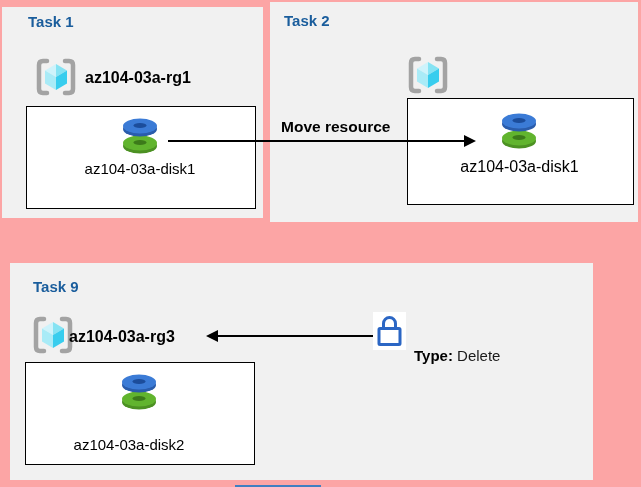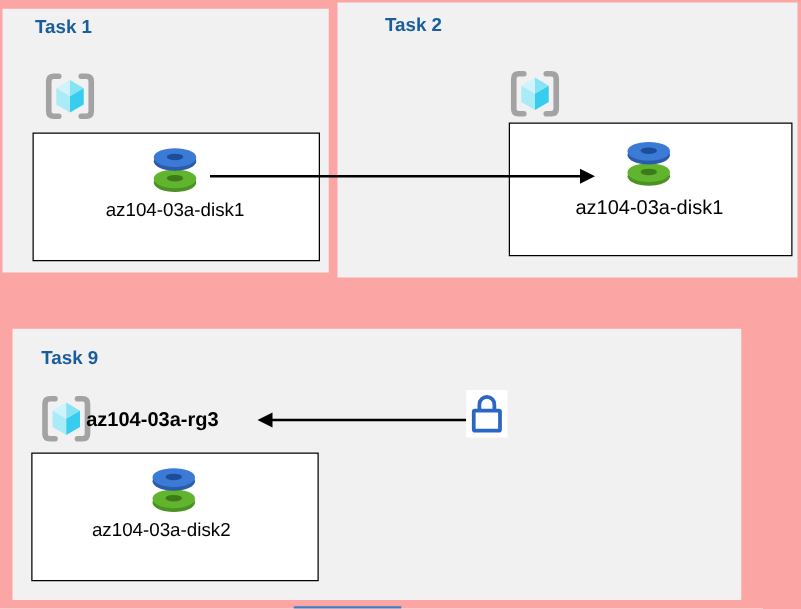--- a/index.html
+++ b/index.html
@@ -38,35 +38,36 @@
   <div class="task-title" style="left:28px;top:13px;">Task 1</div>
 
   <svg class="icon" style="left:35px;top:58px;" width="42" height="38" viewBox="0 0 42 38">
     <path d="M12 3 H8 Q4 3 4 7 V31 Q4 35 8 35 H12" fill="none" stroke="#a3a3a3" stroke-width="4.5" stroke-linecap="round"></path>
     <path d="M30 3 H34 Q38 3 38 7 V31 Q38 35 34 35 H30" fill="none" stroke="#a3a3a3" stroke-width="4.5" stroke-linecap="round"></path>
     <polygon points="21,6 10,12.5 21,19" fill="#cef3fb"></polygon>
     <polygon points="21,6 32,12.5 21,19" fill="#86e3f3"></polygon>
     <polygon points="10,12.5 21,19 21,32 10,25.5" fill="#a9ebf7"></polygon>
     <polygon points="32,12.5 21,19 21,32 32,25.5" fill="#38cdee"></polygon>
   </svg>
+  <div class="rg-label" style="left:85px;top:69px;">az104-03a-rg1</div>
 
   <div class="res-box" style="left:26px;top:106px;width:228px;height:101px;"></div>
   <svg class="icon" style="left:117px;top:115px;" width="46" height="42" viewBox="0 0 46 42">
     <ellipse cx="23" cy="31" rx="17" ry="7.5" fill="#4c9123"></ellipse>
     <ellipse cx="23" cy="28" rx="17" ry="7.5" fill="#61b42e"></ellipse>
     <ellipse cx="23" cy="27.5" rx="6.5" ry="2.6" fill="#3c7a1a"></ellipse>
     <ellipse cx="23" cy="14" rx="17" ry="7.5" fill="#2a5cab"></ellipse>
     <ellipse cx="23" cy="11" rx="17" ry="7.5" fill="#3b7bd6"></ellipse>
     <ellipse cx="23" cy="10.5" rx="6.5" ry="2.6" fill="#1c4d9b"></ellipse>
   </svg>
   <div class="disk-label" style="left:26px;top:160px;width:228px;">az104-03a-disk1</div>
 
   <div class="panel" style="left:270px;top:2px;width:368px;height:220px;"></div>
 
-  <div class="task-title" style="left:308px;top:12px;">Task 2</div>
+  <div class="task-title" style="left:284px;top:12px;">Task 2</div>
 
   <svg class="icon" style="left:407px;top:56px;" width="42" height="38" viewBox="0 0 42 38">
     <path d="M12 3 H8 Q4 3 4 7 V31 Q4 35 8 35 H12" fill="none" stroke="#a3a3a3" stroke-width="4.5" stroke-linecap="round"></path>
     <path d="M30 3 H34 Q38 3 38 7 V31 Q38 35 34 35 H30" fill="none" stroke="#a3a3a3" stroke-width="4.5" stroke-linecap="round"></path>
     <polygon points="21,6 10,12.5 21,19" fill="#cef3fb"></polygon>
     <polygon points="21,6 32,12.5 21,19" fill="#86e3f3"></polygon>
     <polygon points="10,12.5 21,19 21,32 10,25.5" fill="#a9ebf7"></polygon>
     <polygon points="32,12.5 21,19 21,32 32,25.5" fill="#38cdee"></polygon>
   </svg>
 
@@ -74,20 +75,21 @@
   <svg class="icon" style="left:496px;top:110px;" width="46" height="42" viewBox="0 0 46 42">
     <ellipse cx="23" cy="31" rx="17" ry="7.5" fill="#4c9123"></ellipse>
     <ellipse cx="23" cy="28" rx="17" ry="7.5" fill="#61b42e"></ellipse>
     <ellipse cx="23" cy="27.5" rx="6.5" ry="2.6" fill="#3c7a1a"></ellipse>
     <ellipse cx="23" cy="14" rx="17" ry="7.5" fill="#2a5cab"></ellipse>
     <ellipse cx="23" cy="11" rx="17" ry="7.5" fill="#3b7bd6"></ellipse>
     <ellipse cx="23" cy="10.5" rx="6.5" ry="2.6" fill="#1c4d9b"></ellipse>
   </svg>
   <div class="disk-label" style="left:407px;top:158px;width:225px;font-size:16px;">az104-03a-disk1</div>
 
+  <div class="move-label" style="left:281px;top:118px;">Move resource</div>
   <div class="arrow-line" style="left:168px;top:140px;width:298px;"></div>
   <div class="arrow-head-right" style="left:464px;top:135px;"></div>
 
   <div class="panel" style="left:10px;top:263px;width:583px;height:217px;"></div>
 
   <div class="task-title" style="left:33px;top:278px;">Task 9</div>
 
   <svg class="icon" style="left:32px;top:316px;" width="42" height="38" viewBox="0 0 42 38">
     <path d="M12 3 H8 Q4 3 4 7 V31 Q4 35 8 35 H12" fill="none" stroke="#a3a3a3" stroke-width="4.5" stroke-linecap="round"></path>
     <path d="M30 3 H34 Q38 3 38 7 V31 Q38 35 34 35 H30" fill="none" stroke="#a3a3a3" stroke-width="4.5" stroke-linecap="round"></path>
@@ -99,27 +101,31 @@
   <div class="rg-label" style="left:69px;top:328px;">az104-03a-rg3</div>
 
   <div class="arrow-line" style="left:214px;top:335px;width:159px;"></div>
   <div class="arrow-head-left" style="left:206px;top:330px;"></div>
 
   <div class="lock-box" style="left:373px;top:312px;width:33px;height:38px;"></div>
   <svg class="icon" style="left:373px;top:312px;" width="33" height="38" viewBox="0 0 33 38">
     <path d="M10.5 17 V11.5 a6 6 0 0 1 12 0 V17" fill="none" stroke="#2b66c4" stroke-width="3"></path>
     <rect x="6" y="16.5" width="21" height="16" rx="1" fill="#ffffff" stroke="#2b66c4" stroke-width="3"></rect>
   </svg>
+  <div class="lock-type" style="left:414px;top:347px;">
+    <b>Type:</b>
+    <span>Delete</span>
+  </div>
 
   <div class="res-box" style="left:25px;top:362px;width:228px;height:101px;"></div>
   <svg class="icon" style="left:116px;top:371px;" width="46" height="42" viewBox="0 0 46 42">
     <ellipse cx="23" cy="31" rx="17" ry="7.5" fill="#4c9123"></ellipse>
     <ellipse cx="23" cy="28" rx="17" ry="7.5" fill="#61b42e"></ellipse>
     <ellipse cx="23" cy="27.5" rx="6.5" ry="2.6" fill="#3c7a1a"></ellipse>
     <ellipse cx="23" cy="14" rx="17" ry="7.5" fill="#2a5cab"></ellipse>
     <ellipse cx="23" cy="11" rx="17" ry="7.5" fill="#3b7bd6"></ellipse>
     <ellipse cx="23" cy="10.5" rx="6.5" ry="2.6" fill="#1c4d9b"></ellipse>
   </svg>
-  <div class="disk-label" style="left:25px;top:416px;width:208px;">az104-03a-disk2</div>
+  <div class="disk-label" style="left:25px;top:436px;width:208px;">az104-03a-disk2</div>
 
   <div class="edge-artifact" style="left:235px;top:485px;width:86px;height:2px;"></div>
 
 </div>
 
 </body></html>

